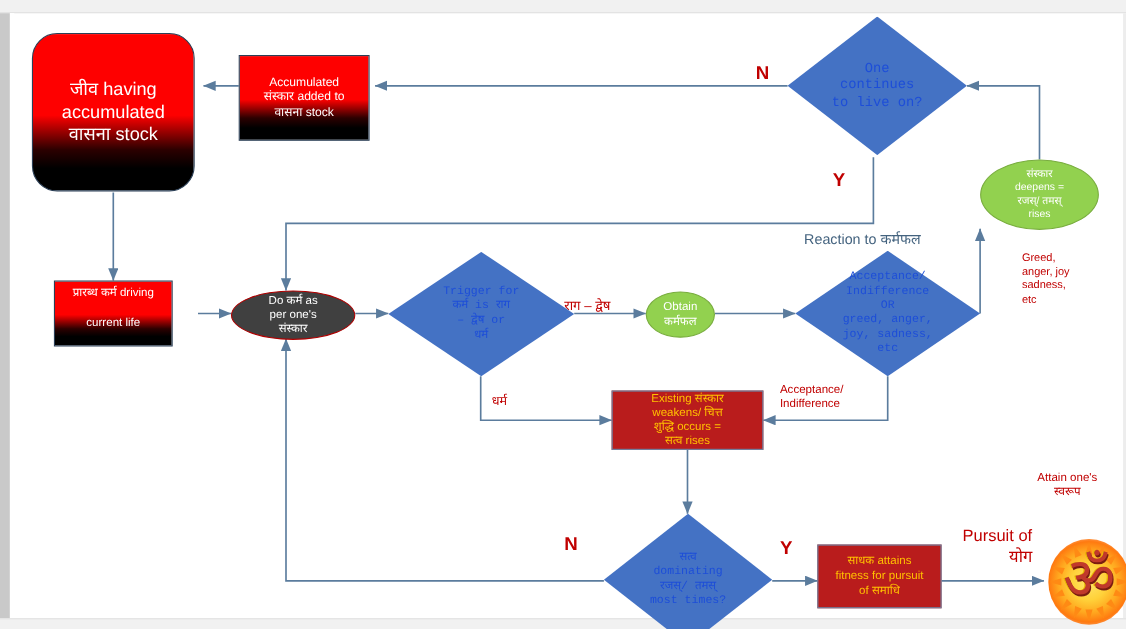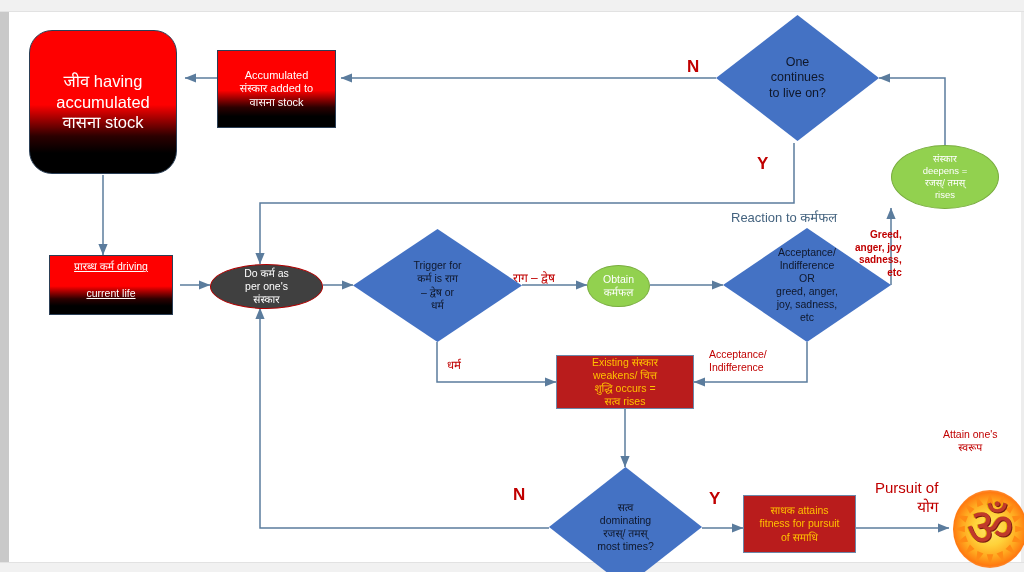--- a/index.html
+++ b/index.html
@@ -56,21 +56,21 @@
   .box-red .txt { color: #ffffff; }
 
   
   .diamond { background: transparent; }
   .diamond .dshape {
     position: absolute; left: 0; top: 0; width: 100%; height: 100%;
     background: #4472c4;
     clip-path: polygon(50% 0%, 100% 50%, 50% 100%, 0% 50%);
     z-index: 1;
   }
-  .diamond .txt { color: #0f172a; }
+  .diamond .txt { color: #1d4ed8; font-family: Liberation Mono, monospace; }
 
   
   .ellipse-red {
     background: #404040; border-radius: 50%;
     border: 1px solid #b00000;
   }
   .ellipse-red .txt { color: #ffffff; }
 
   
   .ellipse-green {
@@ -190,21 +190,21 @@
 to live on?</span>
     </div>
 
     <div class="node ellipse-green" style="left:878px; top:133px; width:108px; height:64px; font-size:9.5px;">
       <span class="txt">संस्कार
 deepens =
 रजस्/ तमस्
 rises</span>
     </div>
 
-    <div class="node box-red" style="left:36px; top:243px; width:124px; height:60px; font-size:10.5px;text-decoration:underline;">
+    <div class="node box-red" style="left:36px; top:243px; width:108px; height:60px; font-size:10.5px;">
       <span class="txt" style="padding-bottom:10px;">प्रारब्ध कर्म  driving
 
 current life</span>
     </div>
 
     <div class="node ellipse-red" style="left:197px; top:252px; width:113px; height:45px; font-size:10.5px;">
       <span class="txt">Do कर्म as
 per one's
 संस्कार</span>
     </div>
@@ -277,21 +277,21 @@
           <use href="#ray" transform="rotate(337.5 50 50)"></use>
         </g>
       </svg>
       <span class="om-glyph">ॐ</span>
     </div>
 
     <div class="label label-redb" style="left:674px; top:44px; font-size:17px;">N</div>
 
     <div class="label label-redb" style="left:744px; top:141px; font-size:17px;">Y</div>
 
-    <div class="label label-red" style="left:842px; top:217px; font-size:10px; text-align:right;font-weight:bold;">Greed,
+    <div class="label label-red" style="left:916px; top:217px; font-size:10px; text-align:left;">Greed,
 anger, joy
 sadness,
 etc</div>
 
     <div class="label label-blue" style="left:718px; top:198px; font-size:13px;">Reaction to कर्मफल</div>
 
     <div class="label label-red" style="left:500px; top:259px; font-size:12px;">राग – द्वेष</div>
 
     <div class="label label-red" style="left:434px; top:346px; font-size:11.5px;">धर्म</div>
 

